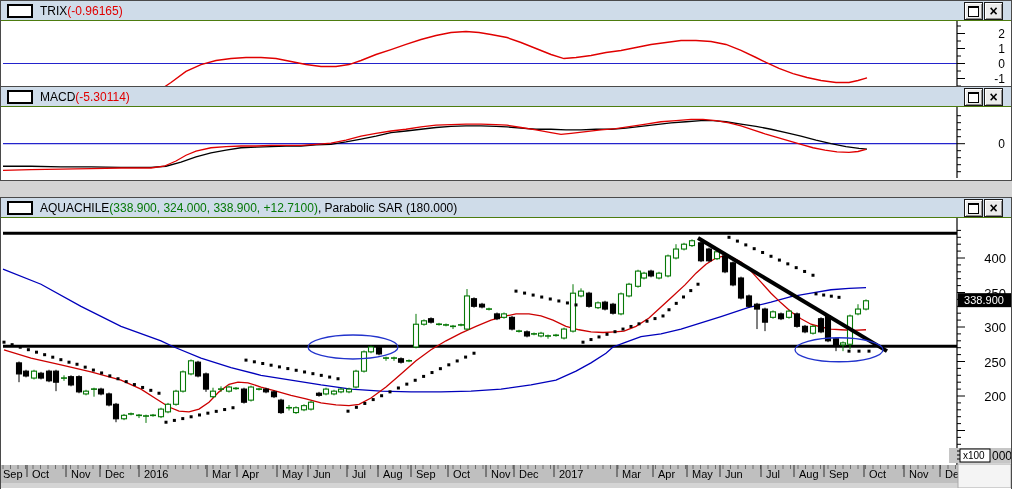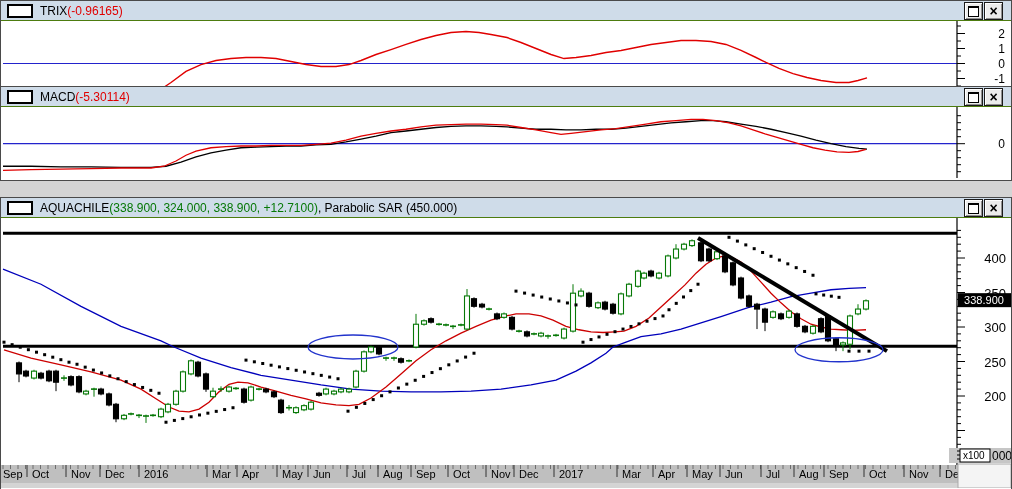--- a/index.html
+++ b/index.html
@@ -97,21 +97,21 @@
           <text x="1004" y="40.7" font-size="12" text-anchor="end" fill="#000" font-family="Liberation Sans, sans-serif">0</text>
         </g>
       </svg>
   </div>
 
   <div class="panel" id="p3">
     <div class="titlebar">
       <span class="sysicon"></span>
       <span class="tt">AQUACHILE</span>
       <span class="tg">(338.900, 324.000, 338.900, +12.7100)</span>
-      <span class="ts">, Parabolic SAR (450.000)</span>
+      <span class="ts">, Parabolic SAR (180.000)</span>
       <span class="winbtn btn-max"><span class="maxglyph"></span></span>
       <span class="winbtn btn-cls"><span class="clsglyph">×</span></span>
     </div>
     <svg class="chart" id="svg3" style="top:20px" width="1010" height="270" viewBox="0 0 1010 270">
         <g>
           <line x1="2" y1="15.160000000000025" x2="956" y2="15.160000000000025" stroke="#000" stroke-width="3"></line>
           <line x1="2" y1="128.32" x2="956" y2="128.32" stroke="#000" stroke-width="3"></line>
         </g>
         <g>
           <polyline points="2,51.040000000000006 40,66.22000000000001 80,88.30000000000001 120,108.31 160,122.80000000000001 173,129.01 200,140.05 230,149.71 260,157.3 290,162.13 320,166.96 350,171.1 380,173.17 410,173.86 440,173.86 470,173.17 500,171.1 530,166.96 555,162.13 575,153.16 590,144.88 605,135.22 612,129.01 625,124.18 640,118.66 660,115.9 680,111.07000000000001 700,104.86 720,98.65 747,89.68 770,84.16000000000001 790,78.64000000000001 810,75.19000000000001 830,71.74000000000001 848,70.36000000000001 865,69.67" fill="none" stroke="#0000bb" stroke-width="1.3"></polyline>

